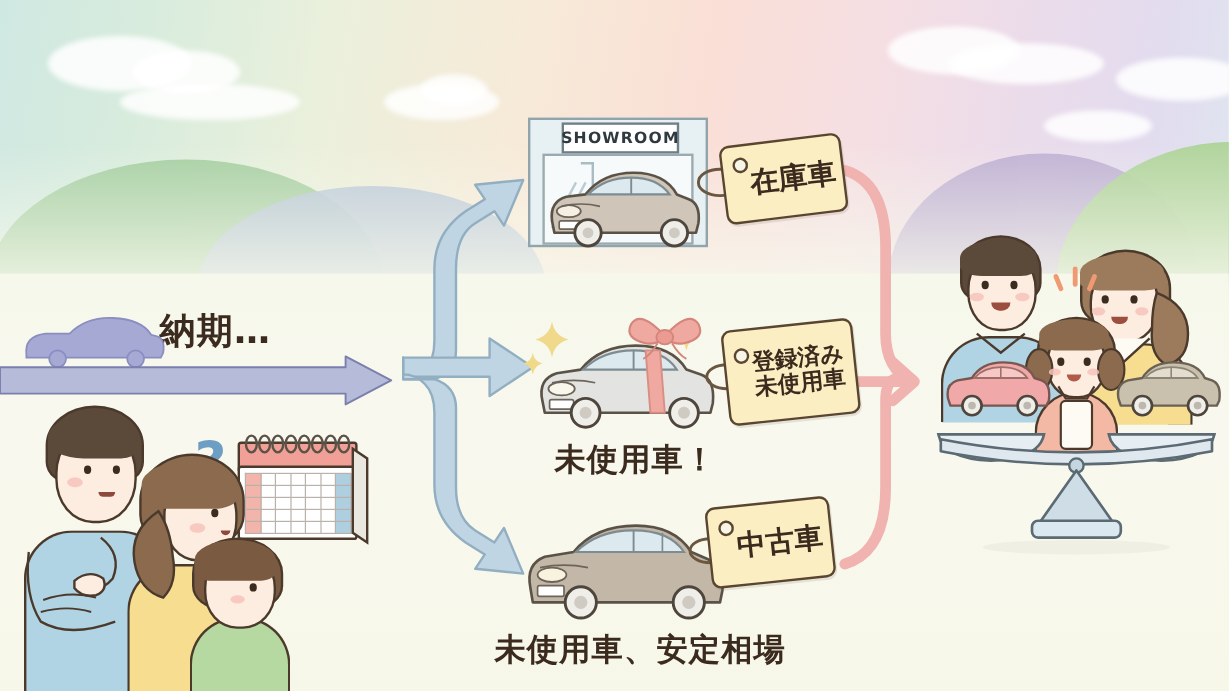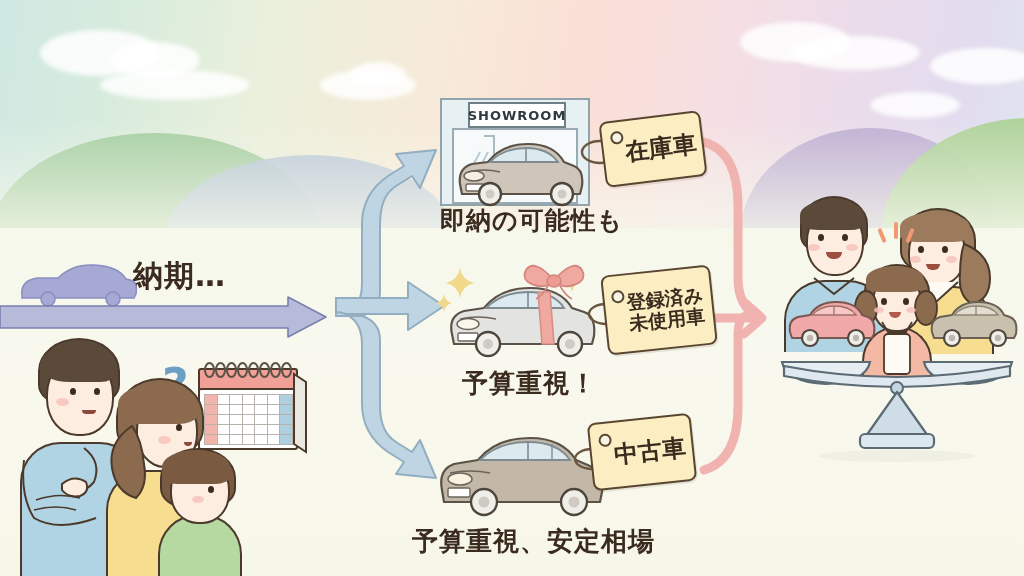--- a/index.html
+++ b/index.html
@@ -276,21 +276,20 @@
     </svg>
 
     <svg style="position:absolute;left:146px;top:40px;" width="50" height="40" viewBox="0 0 50 40">
       <ellipse cx="20" cy="20" rx="18" ry="11" fill="none" stroke="#6b5740" stroke-width="2.4"></ellipse>
     </svg>
     <div class="tag" style="left:168px;top:24px;width:98px;height:62px;transform:rotate(-7deg);font-size:24px;">
       <div class="tag-hole" style="left:8px;top:9px;"></div>
       <span style="padding-left:16px;">在庫車</span>
     </div>
 
-    <div class="caption" style="left:6px;top:112px;font-size:25px;">即納の可能性も</div>
   </div>
 
   <div style="position:absolute;left:434px;top:252px;width:300px;height:150px;">
 
     <svg style="position:absolute;left:12px;top:16px;" width="28" height="30" viewBox="0 0 28 30">
       <path d="M14 0 Q16 12 28 15 Q16 18 14 30 Q12 18 0 15 Q12 12 14 0 Z" fill="#f0d98a"></path>
     </svg>
     <svg style="position:absolute;left:2px;top:42px;" width="16" height="18" viewBox="0 0 16 18">
       <path d="M8 0 Q9 7 16 9 Q9 11 8 18 Q7 11 0 9 Q7 7 8 0 Z" fill="#f0d98a"></path>
     </svg>
@@ -323,21 +322,21 @@
 
     <svg style="position:absolute;left:152px;top:44px;" width="48" height="36" viewBox="0 0 48 36">
       <ellipse cx="20" cy="18" rx="17" ry="10" fill="none" stroke="#6b5740" stroke-width="2.4"></ellipse>
     </svg>
     <div class="tag" style="left:170px;top:18px;width:106px;height:76px;transform:rotate(-6deg);font-size:19px;flex-direction:column;">
       <div class="tag-hole" style="left:7px;top:14px;"></div>
       <span style="padding-left:14px;">登録済み</span>
       <span style="padding-left:14px;">未使用車</span>
     </div>
 
-    <div class="caption" style="left:28px;top:114px;font-size:26px;">予算重視！</div>
+    <div class="caption" style="left:28px;top:114px;font-size:26px;">未使用車！</div>
   </div>
 
   <div style="position:absolute;left:424px;top:418px;width:320px;height:150px;">
 
     <svg style="position:absolute;left:10px;top:10px;" width="172" height="92" viewBox="0 0 172 92">
       <path d="M8 62 Q4 42 20 36 L44 32 Q62 10 96 10 Q128 10 142 32 L156 38 Q170 44 168 64 L166 74 L10 74 Z" fill="#c3b8a8" stroke="#5b5247" stroke-width="2.2" stroke-linejoin="round"></path>
       <path d="M46 32 Q64 14 94 14 Q124 14 136 32 Z" fill="#dceaf0" stroke="#7e8c92" stroke-width="1.8"></path>
       <path d="M94 14 L94 32" stroke="#7e8c92" stroke-width="1.6"></path>
       <path d="M118 16 L118 32" stroke="#7e8c92" stroke-width="1.4"></path>
       <ellipse cx="26" cy="51" rx="12" ry="6" fill="#f8f2df" stroke="#6d6459" stroke-width="1.5"></ellipse>
@@ -350,21 +349,21 @@
     </svg>
 
     <svg style="position:absolute;left:148px;top:24px;" width="48" height="34" viewBox="0 0 48 34">
       <ellipse cx="20" cy="17" rx="17" ry="10" fill="none" stroke="#6b5740" stroke-width="2.4"></ellipse>
     </svg>
     <div class="tag" style="left:166px;top:0px;width:100px;height:64px;transform:rotate(-6deg);font-size:24px;">
       <div class="tag-hole" style="left:8px;top:10px;"></div>
       <span style="padding-left:16px;">中古車</span>
     </div>
 
-    <div class="caption" style="left:-12px;top:106px;font-size:26px;">予算重視、安定相場</div>
+    <div class="caption" style="left:-12px;top:106px;font-size:26px;">未使用車、安定相場</div>
   </div>
 
   <div style="position:absolute;left:770px;top:190px;width:254px;height:280px;">
 
     <div class="person" style="left:14px;top:6px;width:110px;height:146px;">
       <div class="torso" style="left:0px;top:84px;width:100px;height:70px;background:#b0d4e3;"></div>
       <div class="hair" style="left:16px;top:0px;width:64px;height:52px;background:#5b4a3a;border-radius:52% 52% 30% 30%;"></div>
       <div class="head" style="left:22px;top:12px;width:54px;height:64px;"></div>
       <div class="hair" style="left:16px;top:4px;width:64px;height:30px;background:#5b4a3a;border:none;border-radius:52% 52% 22% 30%;"></div>
       <div class="eye" style="left:34px;top:38px;width:6px;height:7px;"></div>

